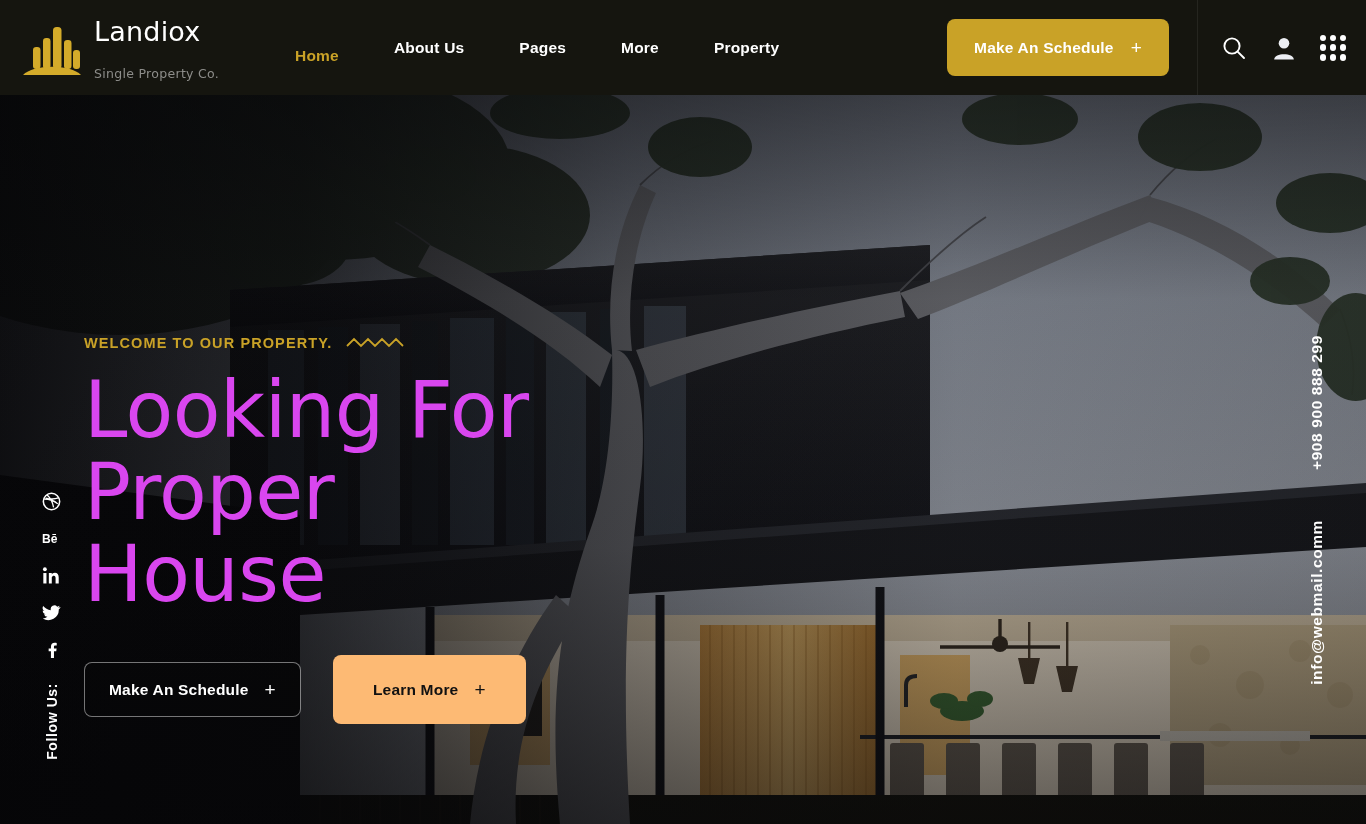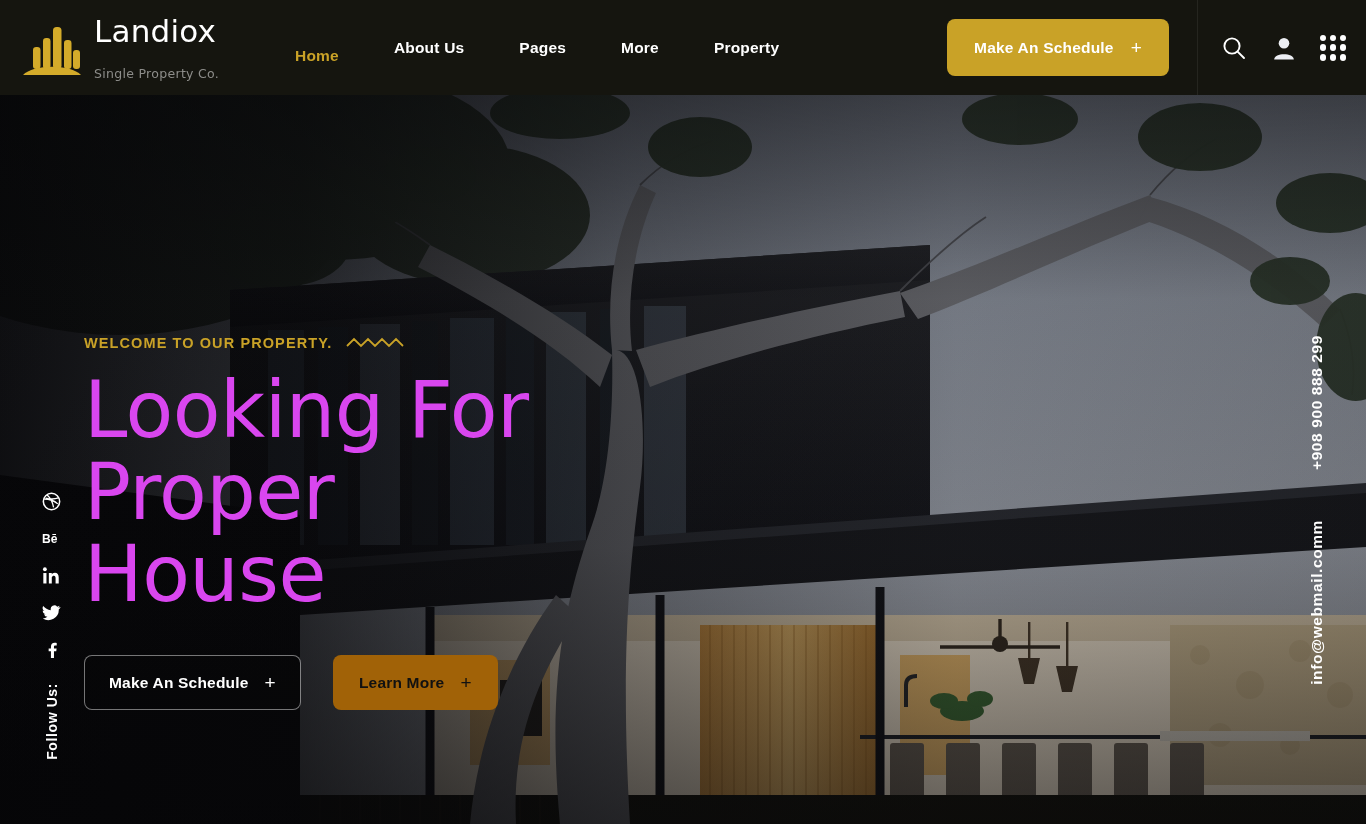--- a/index.html
+++ b/index.html
@@ -27,21 +27,21 @@
   
   .logo-zone {
     width:257px; height:95px;
     display:flex; align-items:center;
     padding-left:20px;
     flex:0 0 auto;
   }
   .logo-mark { width:64px; height:58px; flex:0 0 auto; margin-right:10px; }
   .logo-text { display:flex; flex-direction:column; justify-content:center; }
   .logo-name {
-    font-size:31px; line-height:33px; color:#ffffff;
+    font-size:27px; line-height:33px; color:#ffffff;
     letter-spacing:0.2px; font-weight:400;
     font-family:"DejaVu Sans", sans-serif;
   }
   .logo-tag {
     font-size:12.5px; line-height:15px; color:#8d8d8a;
     letter-spacing:0.3px; margin-top:18px;
     font-family:"DejaVu Sans", sans-serif;
   }
 
   
@@ -136,22 +136,22 @@
   .hero-btns { margin-top:40px; display:flex; align-items:center; gap:32px; }
   .btn-ghost {
     height:55px; padding:0 24px;
     border:1px solid rgba(255,255,255,0.45);
     border-radius:8px; background:rgba(10,10,10,0.12);
     color:#ffffff; font-size:15.5px; font-weight:700;
     display:inline-flex; align-items:center; gap:16px;
     cursor:pointer; white-space:nowrap; letter-spacing:0.2px;
   }
   .btn-white {
-    height:55px; padding:0 26px;
-    border:none; border-radius:8px; background:#a16207;
+    height:69px; padding:0 40px;
+    border:none; border-radius:8px; background:#fdba74;
     color:#111111; font-size:15.5px; font-weight:700;
     display:inline-flex; align-items:center; gap:16px;
     cursor:pointer; white-space:nowrap; letter-spacing:0.2px;
   }
   .btn-ghost .plus, .btn-white .plus { font-size:19px; font-weight:400; line-height:1; }
 
   
   .social-rail {
     position:absolute; left:42px; bottom:64px;
     z-index:30;

